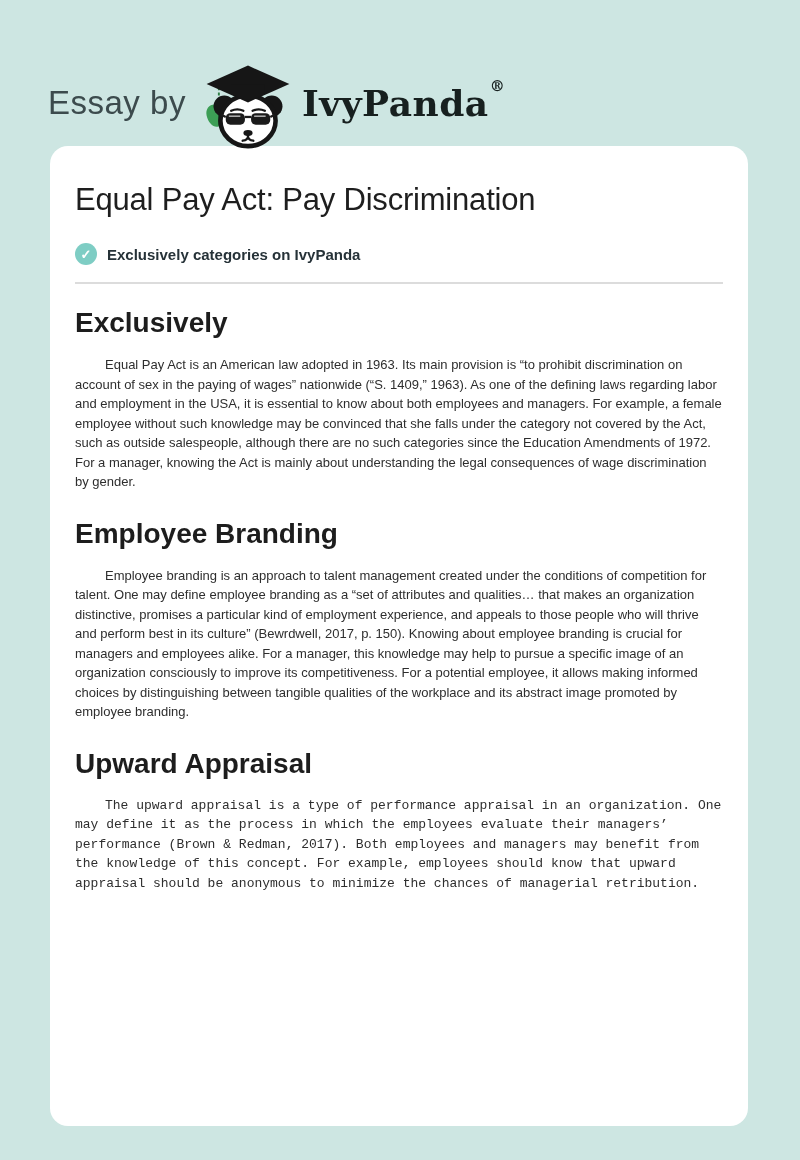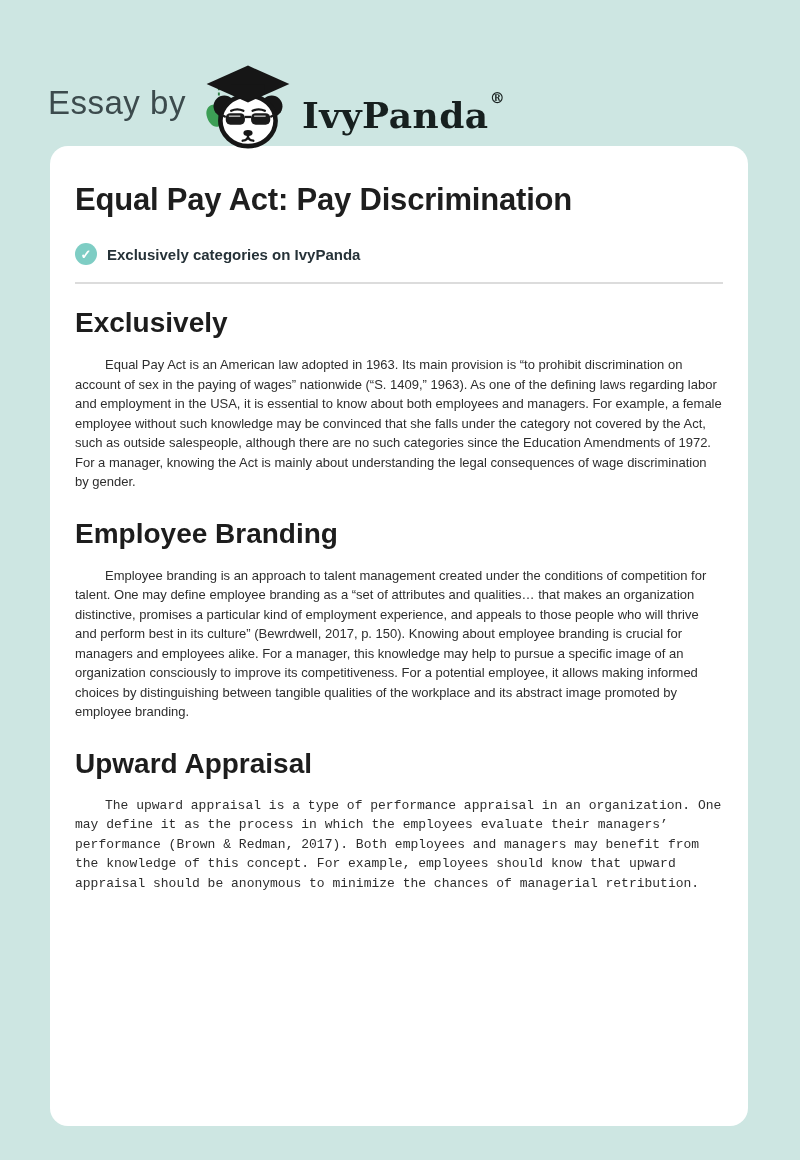--- a/index.html
+++ b/index.html
@@ -34,42 +34,42 @@
     position: relative;
     top: 4px;
   }
   .brand {
     font-family: "DejaVu Serif", serif;
     font-weight: 700;
     font-size: 36px;
     color: #17201f;
     letter-spacing: 0.5px;
     position: relative;
-    top: 12px;
+    top: 0;
   }
   .brand sup {
     font-size: 15px;
     font-weight: 700;
     position: relative;
     top: -12px;
     left: 1px;
   }
   .card {
     width: 698px;
     margin-left: 50px;
     margin-top: 8px;
     background: #ffffff;
     border-radius: 18px;
     box-sizing: border-box;
     padding: 36px 25px 44px 25px;
     min-height: 980px;
   }
   .doc-title {
     font-size: 31px;
-    font-weight: 700;
+    font-weight: 400;
     color: #1e1e1e;
     letter-spacing: -0.2px;
     margin: 0 0 25px 0;
   }
   .badge-row {
     display: flex;
     align-items: center;
     gap: 10px;
     margin-bottom: 17px;
   }

